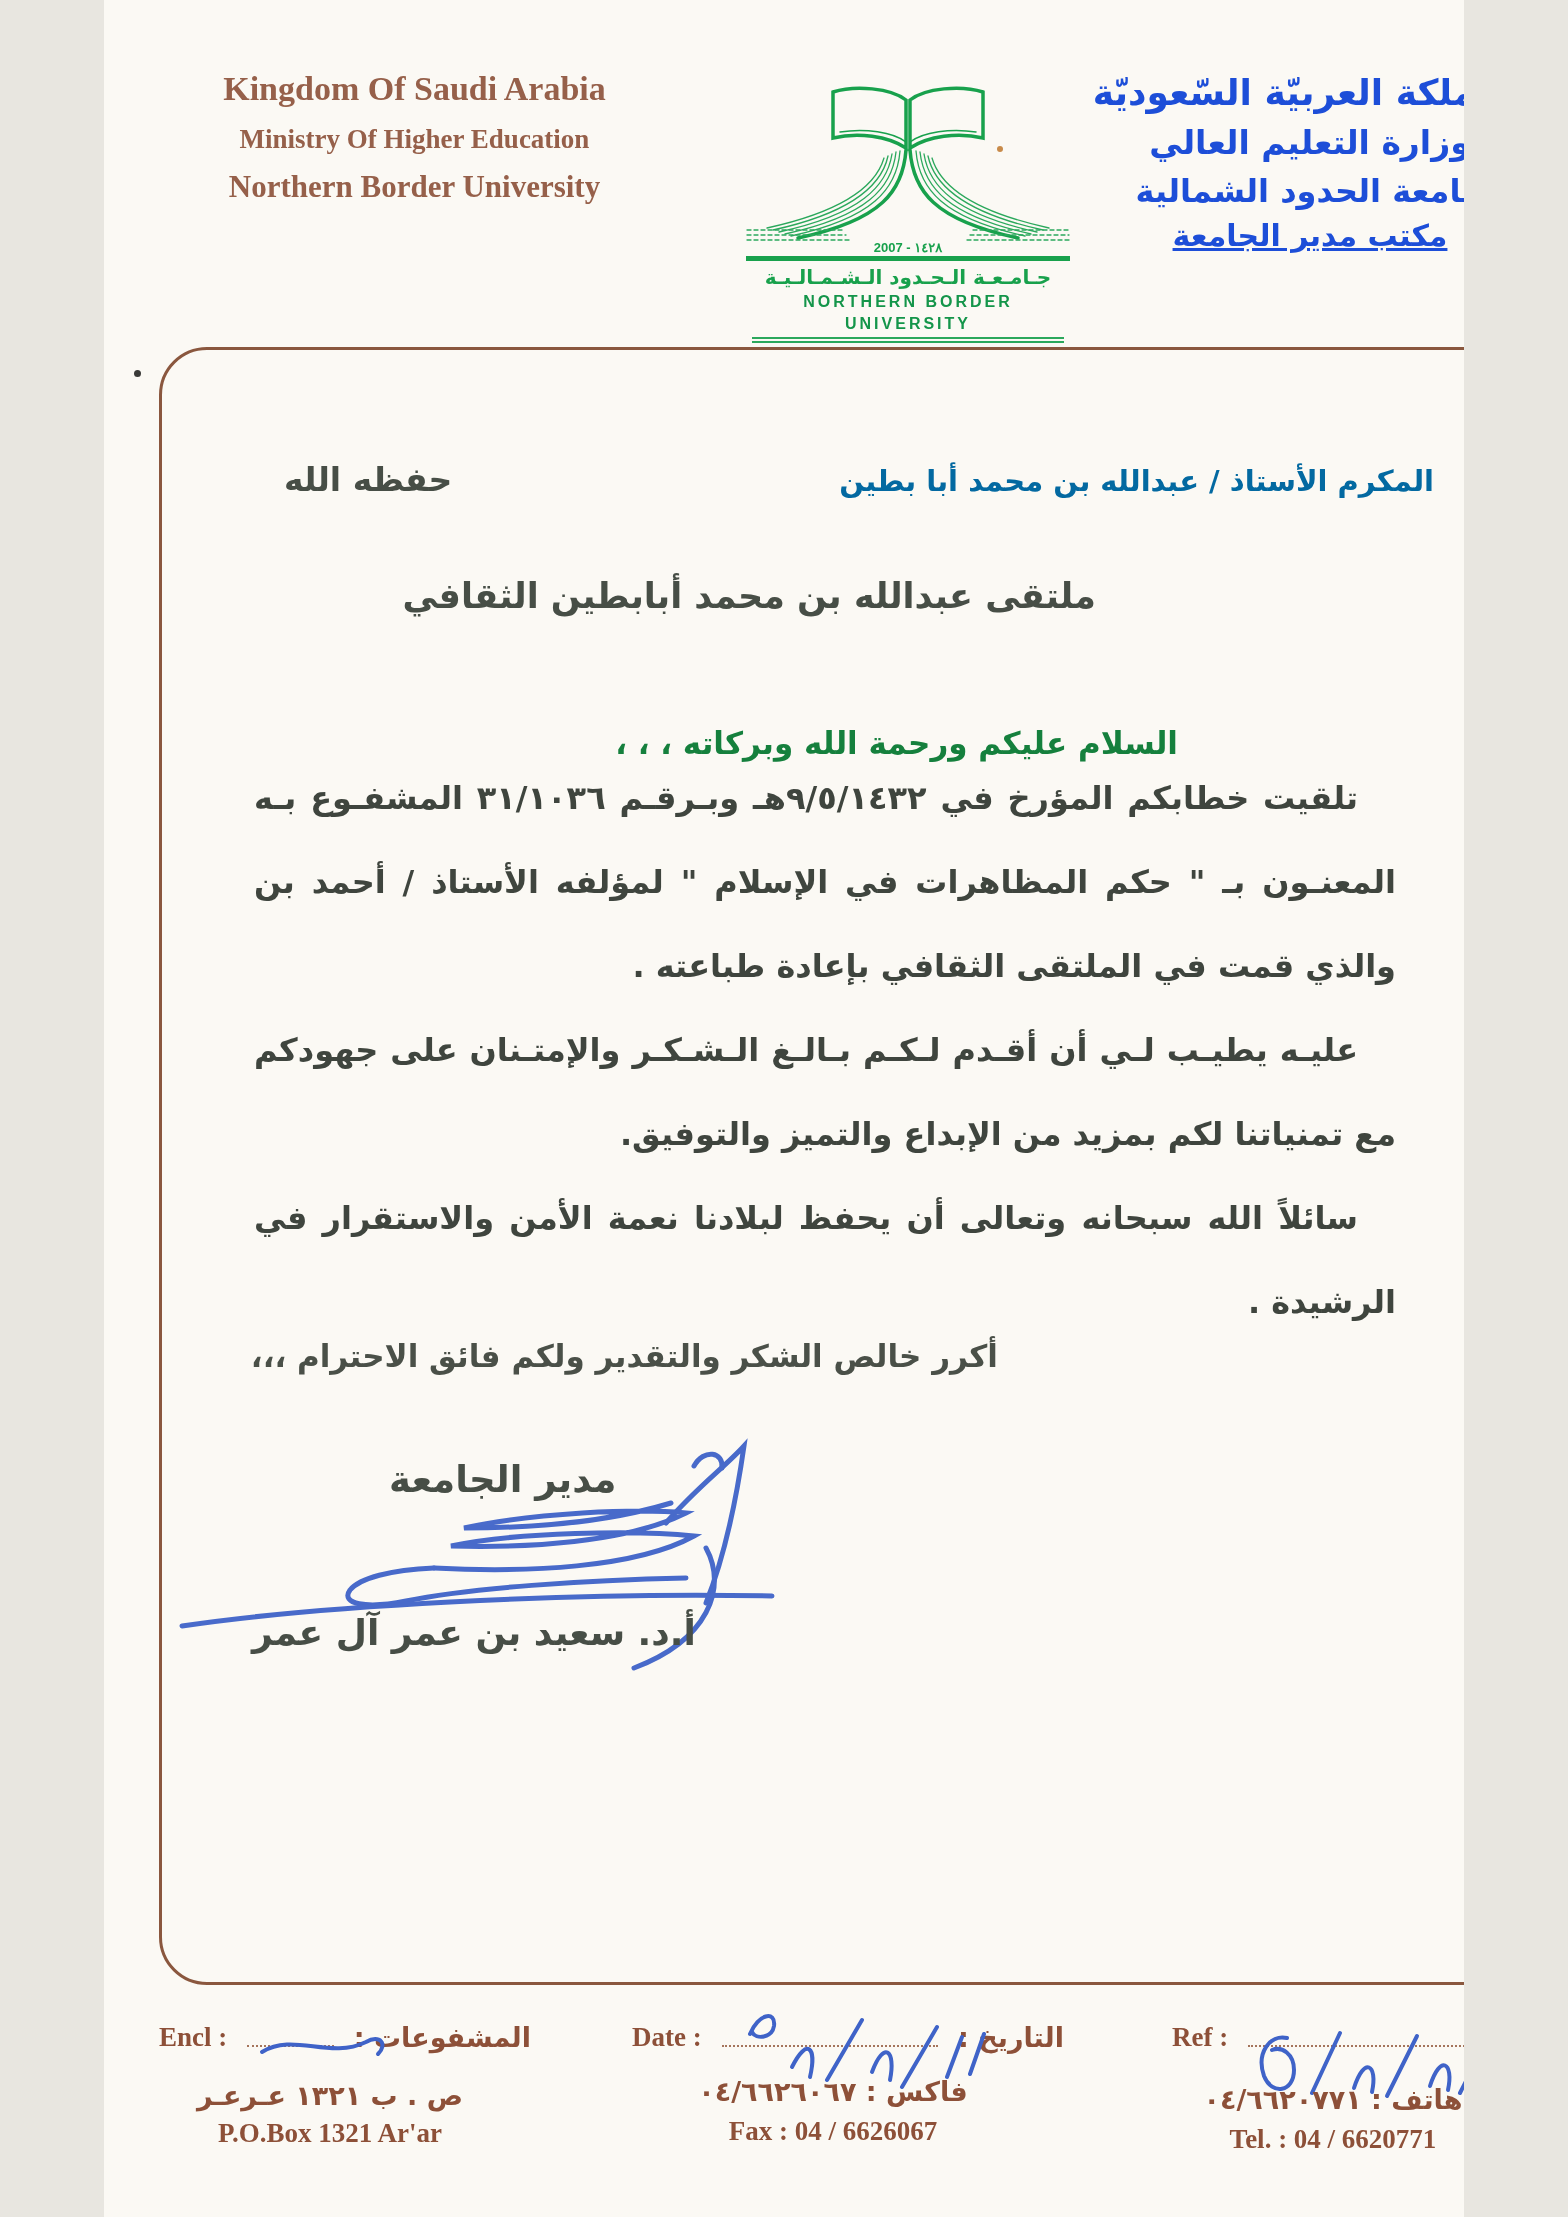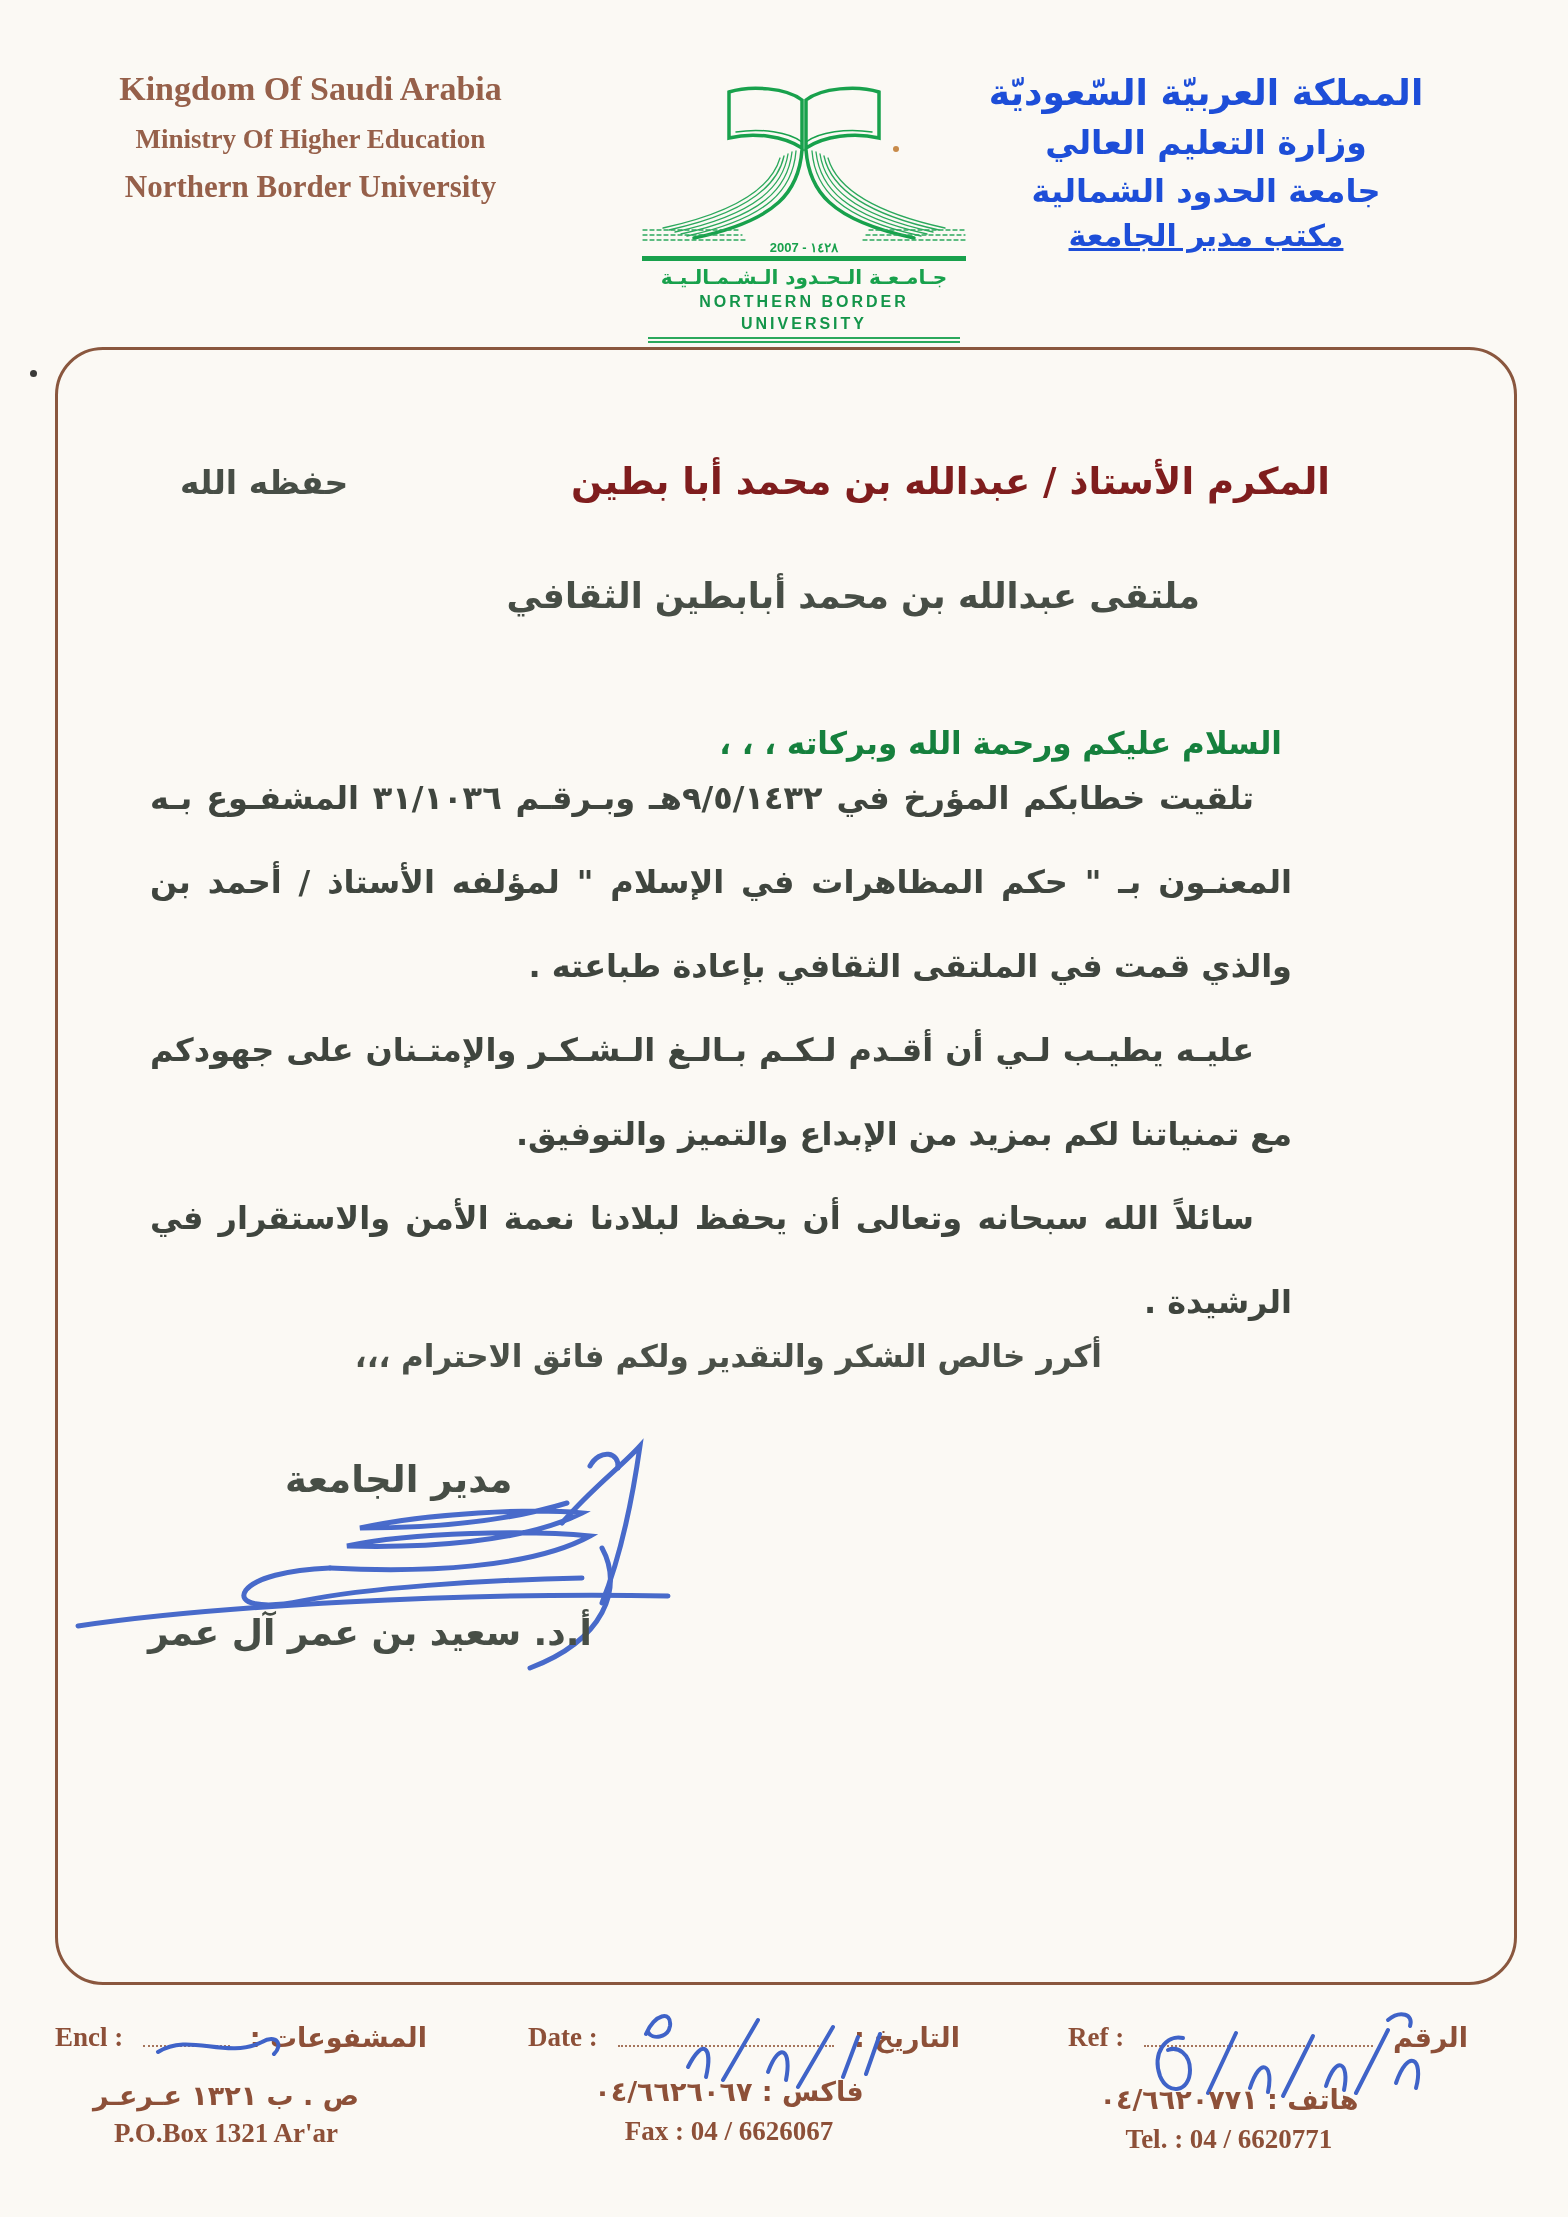--- a/index.html
+++ b/index.html
@@ -1,17 +1,17 @@
 <!DOCTYPE html>
 <html><head>
 <meta charset="utf-8">
 <style>
   html,body{margin:0;padding:0;background:#e8e6e0;}
   #page{
-    position:relative;width:1568px;height:2217px;margin:0 auto;
+    position:relative;width:1360px;height:2217px;margin:0 auto;
     background:#fbf9f4;overflow:hidden;
     font-family:"DejaVu Sans",sans-serif;
   }
   
   .eng-header{
     position:absolute;left:58px;top:70px;width:505px;text-align:center;
     color:#96604a;font-family:"Liberation Serif",serif;font-weight:bold;
   }
   .eng-header .l1{font-size:34px;margin-bottom:16px;}
   .eng-header .l2{font-size:27px;margin-bottom:14px;}
@@ -34,21 +34,21 @@
   .logo-underline{height:2px;background:#2ba85c;margin:2px 10px 0 10px;}
   
   .letter-box{
     position:absolute;left:55px;top:347px;width:1462px;height:1638px;
     border:3px solid #8a573e;border-radius:48px;box-sizing:border-box;
   }
   .addressee-row{
     position:absolute;left:180px;top:460px;width:1150px;
     display:flex;justify-content:space-between;align-items:baseline;direction:rtl;
   }
-  .addressee{font-size:37px;font-weight:800;color:#7f1d1d;}
+  .addressee{font-size:29px;font-weight:800;color:#0369a1;}
   .blessing{font-size:33px;font-weight:800;color:#474e46;}
   .org-line{position:absolute;right:368px;top:576px;font-size:35px;font-weight:800;color:#474e46;direction:rtl;}
   .salutation{position:absolute;right:286px;top:709px;font-size:31px;font-weight:800;color:#15803d;direction:rtl;margin-top:16px;}
   .body-block{
     position:absolute;left:150px;top:756px;width:1142px;direction:rtl;
     font-size:32px;font-weight:600;color:#3f453e;
   }
   .bl{height:84px;line-height:84px;text-align:right;white-space:nowrap;}
   .bl.just{text-align:justify;text-align-last:justify;white-space:normal;height:84px;overflow:hidden;}
   .bl.indent{text-indent:38px;}

